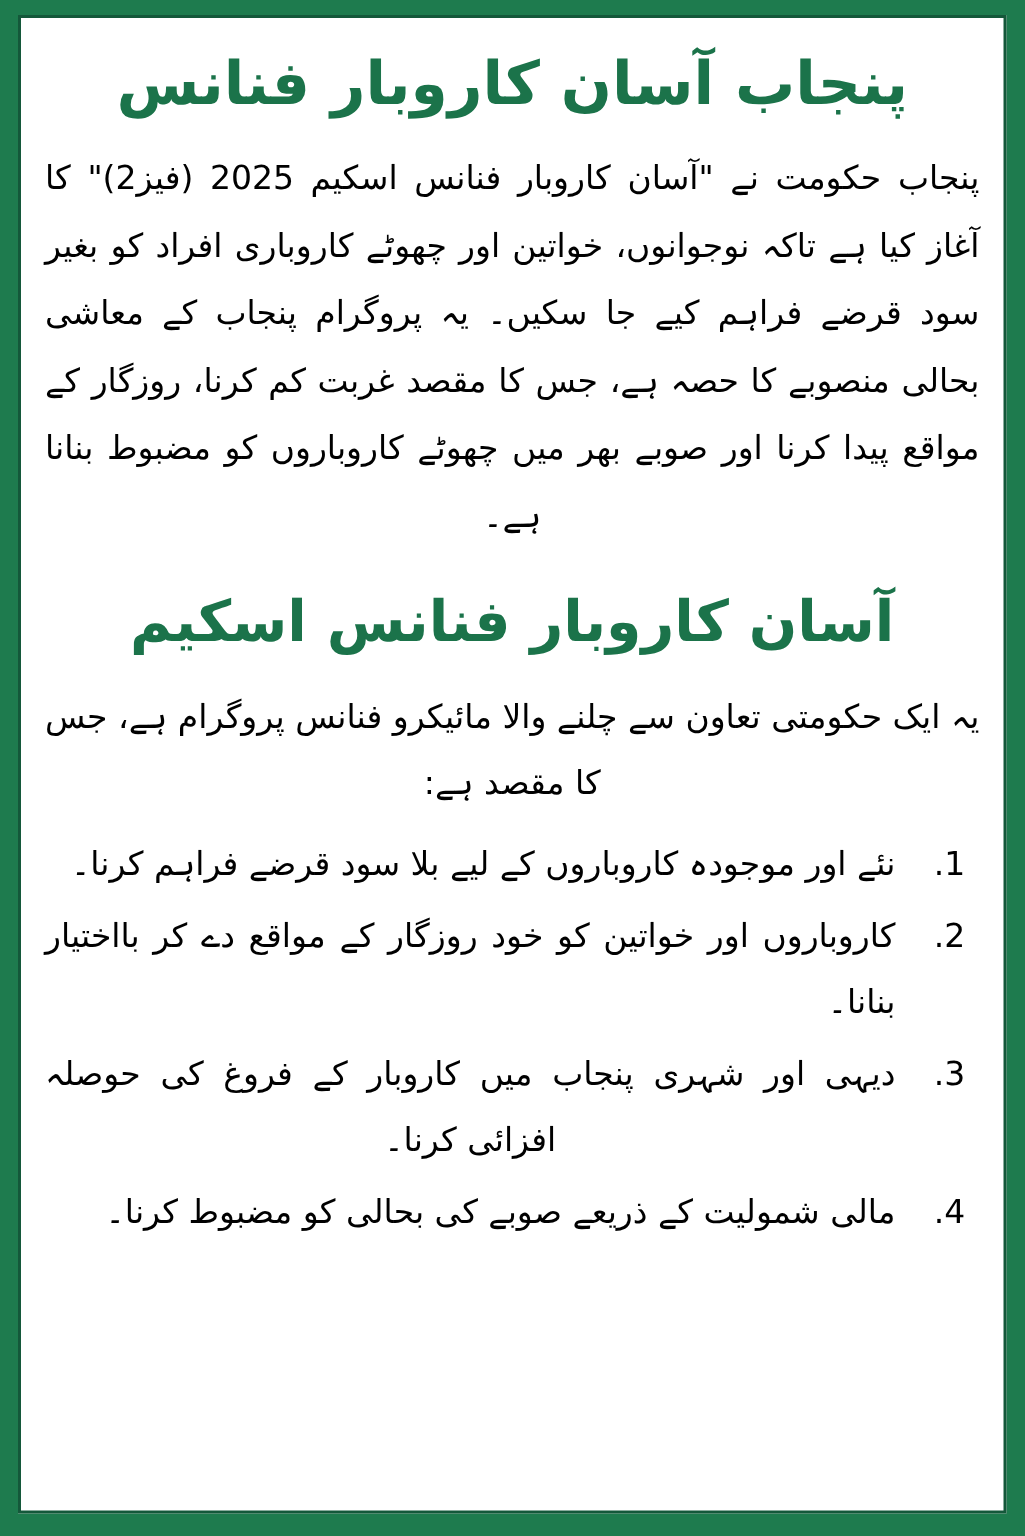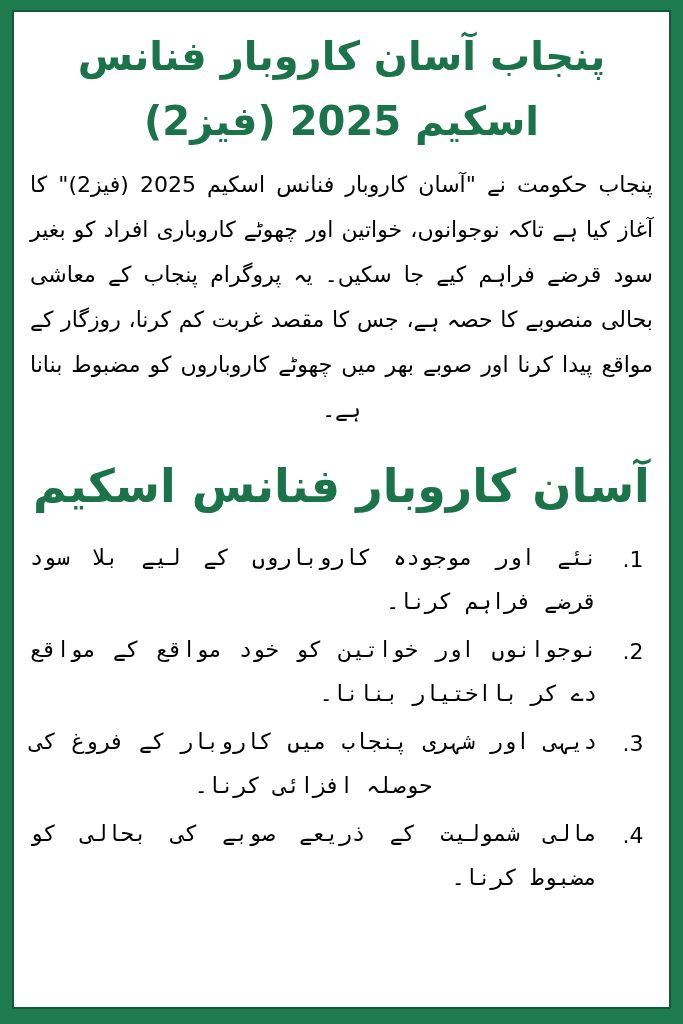--- a/index.html
+++ b/index.html
@@ -45,21 +45,21 @@
     font-size:22px;
     line-height:2.05;
     text-align:justify;
     text-align-last:center;
   }
   .section-heading{
     margin:10px 0 6px 0;
     color:var(--heading-green);
     font-weight:bold;
     text-align:center;
-    font-size:46px;
+    font-size:38px;
     line-height:1.95;
   }
   .section-heading .line{display:block;}
   .section-intro{
     margin:4px 0 10px 0;
     color:var(--text-black);
     font-size:22px;
     line-height:2.0;
     text-align:center;
   }
@@ -78,52 +78,51 @@
     line-height:2.0;
   }
   .obj-num{
     flex:0 0 40px;
     text-align:center;
   }
   .obj-text{
     flex:1;
     text-align:justify;
     text-align-last:right;
-    font-family:Liberation Mono, monospace;
   }
   .obj-text.center-last{
     text-align-last:center;
   }
 </style>
 </head>
 <body>
 
 <div class="poster">
   <div class="card">
 
     <h1 class="title">
       <span class="line">پنجاب آسان کاروبار فنانس</span>
-      <span class="line">اسکیم 2025 (فیز2)</span>
     </h1>
 
     <p class="intro">پنجاب حکومت نے "آسان کاروبار فنانس اسکیم 2025 (فیز2)" کا آغاز کیا ہے تاکہ نوجوانوں، خواتین اور چھوٹے کاروباری افراد کو بغیر سود قرضے فراہم کیے جا سکیں۔ یہ پروگرام پنجاب کے معاشی بحالی منصوبے کا حصہ ہے، جس کا مقصد غربت کم کرنا، روزگار کے مواقع پیدا کرنا اور صوبے بھر میں چھوٹے کاروباروں کو مضبوط بنانا ہے۔</p>
 
     <h2 class="section-heading">
       <span class="line">آسان کاروبار فنانس اسکیم</span>
     </h2>
 
+    <p class="section-intro">یہ ایک حکومتی تعاون سے چلنے والا مائیکرو فنانس پروگرام ہے، جس کا مقصد ہے:</p>
 
     <ol class="objectives">
       <li class="objective">
         <span class="obj-num">1.</span>
         <span class="obj-text">نئے اور موجودہ کاروباروں کے لیے بلا سود قرضے فراہم کرنا۔</span>
       </li>
       <li class="objective">
         <span class="obj-num">2.</span>
-        <span class="obj-text">نوجوانوں اور خواتین کو خود مواقع کے مواقع دے کر بااختیار بنانا۔</span>
+        <span class="obj-text">کاروباروں اور خواتین کو خود روزگار کے مواقع دے کر بااختیار بنانا۔</span>
       </li>
       <li class="objective">
         <span class="obj-num">3.</span>
         <span class="obj-text center-last">دیہی اور شہری پنجاب میں کاروبار کے فروغ کی حوصلہ افزائی کرنا۔</span>
       </li>
       <li class="objective">
         <span class="obj-num">4.</span>
         <span class="obj-text">مالی شمولیت کے ذریعے صوبے کی بحالی کو مضبوط کرنا۔</span>
       </li>
     </ol>

